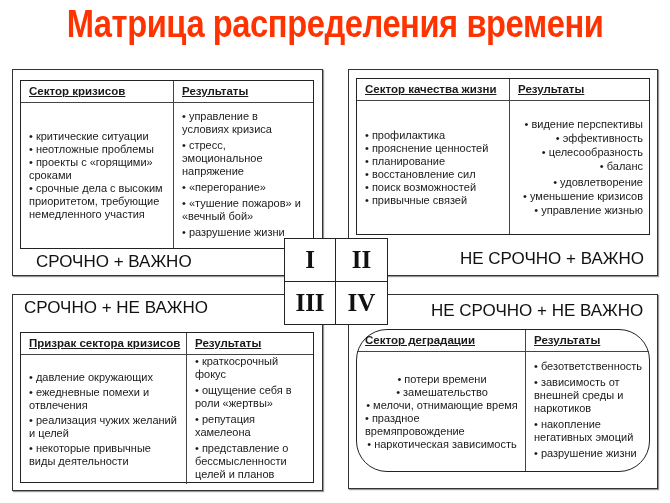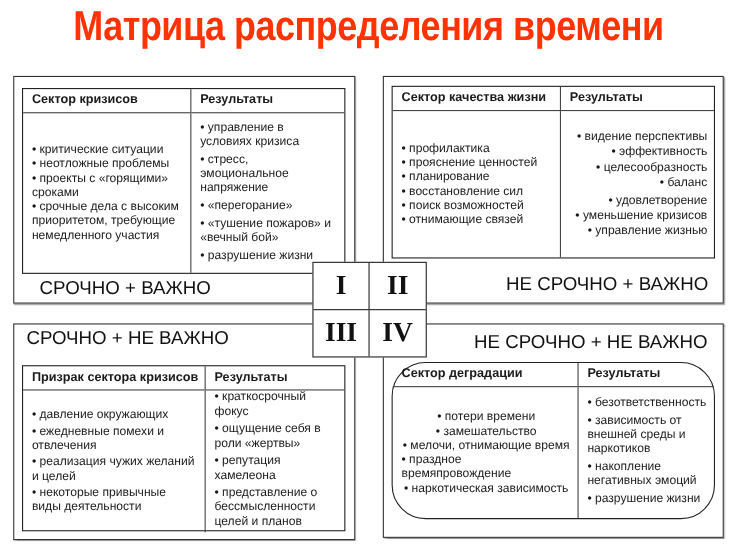--- a/index.html
+++ b/index.html
@@ -8,21 +8,21 @@
     .title { position: absolute; left: 0; top: 3px; width: 670px; text-align: center;
              color: #ff3300; font-weight: bold; font-size: 38px; letter-spacing: -0.5px;
              transform: scaleX(0.86); transform-origin: center top; white-space: nowrap;
              font-family: "Liberation Sans", sans-serif; }
     .frame { position: absolute; border: 1.5px solid #333; background: #fff;
              box-shadow: 1px 1px 1px #999; }
     .tbl { position: absolute; border: 1.5px solid #222; background: #fff;
            display: grid; grid-template-rows: 22px 1fr; }
     .tbl .hdr { border-bottom: 1.5px solid #444; display: flex; }
     .tbl .hdr div { font-size: 11.5px; font-weight: bold; padding: 4px 0 0 8px; box-sizing: border-box;
-                    color: #1a1a1a; white-space: nowrap; }
+                    color: #1a1a1a; white-space: nowrap; text-decoration: underline; }
     .tbl .body { display: flex; }
     .tbl .col { box-sizing: border-box; padding: 0 6px 0 8px; font-size: 11px; line-height: 13px;
                 display: flex; flex-direction: column; justify-content: center; }
     .tbl .col.left { border-right: 1.5px solid #444; }
     .tbl .col.right { justify-content: center; }
     .item { margin: 0; }
     .right .item { margin-bottom: 3px; }
     .label { position: absolute; font-size: 17px; color: #111; white-space: nowrap; }
     .roman { position: absolute; left: 284px; top: 238px; width: 102px; height: 85px;
              border: 1.5px solid #222; background: #fff; display: grid;
@@ -68,21 +68,21 @@
     <div style="width:153px; border-right:1.5px solid #444;">Сектор качества жизни</div>
     <div>Результаты</div>
   </div>
   <div class="body">
     <div class="col left" style="width:153px;">
       <p class="item">• профилактика</p>
       <p class="item">• прояснение ценностей</p>
       <p class="item">• планирование</p>
       <p class="item">• восстановление сил</p>
       <p class="item">• поиск возможностей</p>
-      <p class="item">• отнимающие связей</p>
+      <p class="item">• привычные связей</p>
     </div>
     <div class="col right" style="width:139px;align-items:flex-end;">
       <p class="item" style="margin-bottom:1px">• видение перспективы</p>
       <p class="item" style="margin-bottom:1px">• эффективность</p>
       <p class="item" style="margin-bottom:1px">• целесообразность</p>
       <p class="item" style="margin-bottom:3px">• баланс</p>
       <p class="item" style="margin-bottom:1px">• удовлетворение</p>
       <p class="item" style="margin-bottom:1px">• уменьшение кризисов</p>
       <p class="item" style="margin-bottom:1px">• управление жизнью</p>
     </div>

